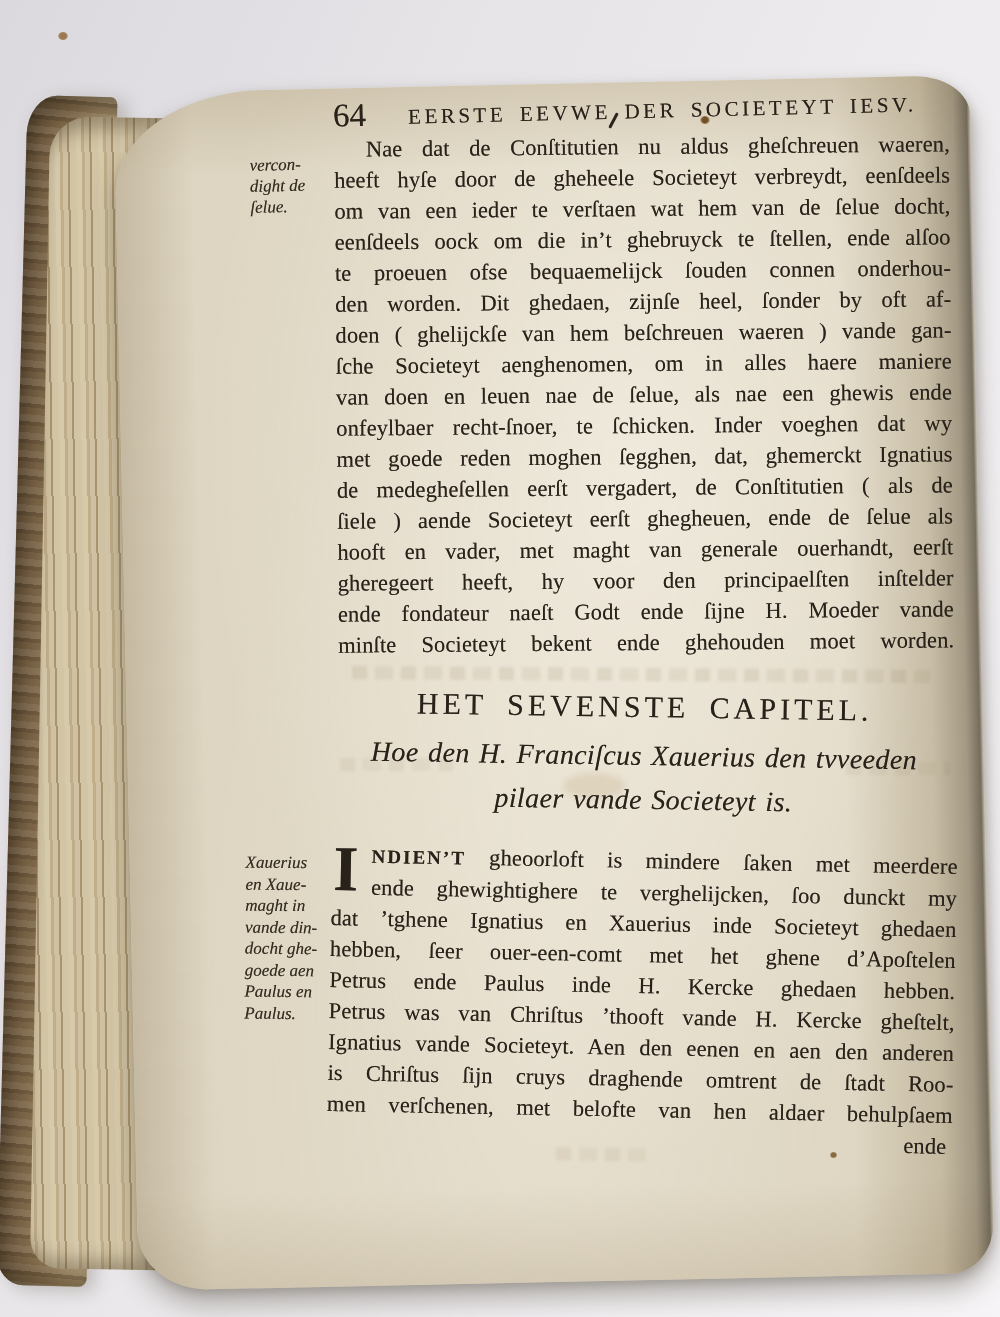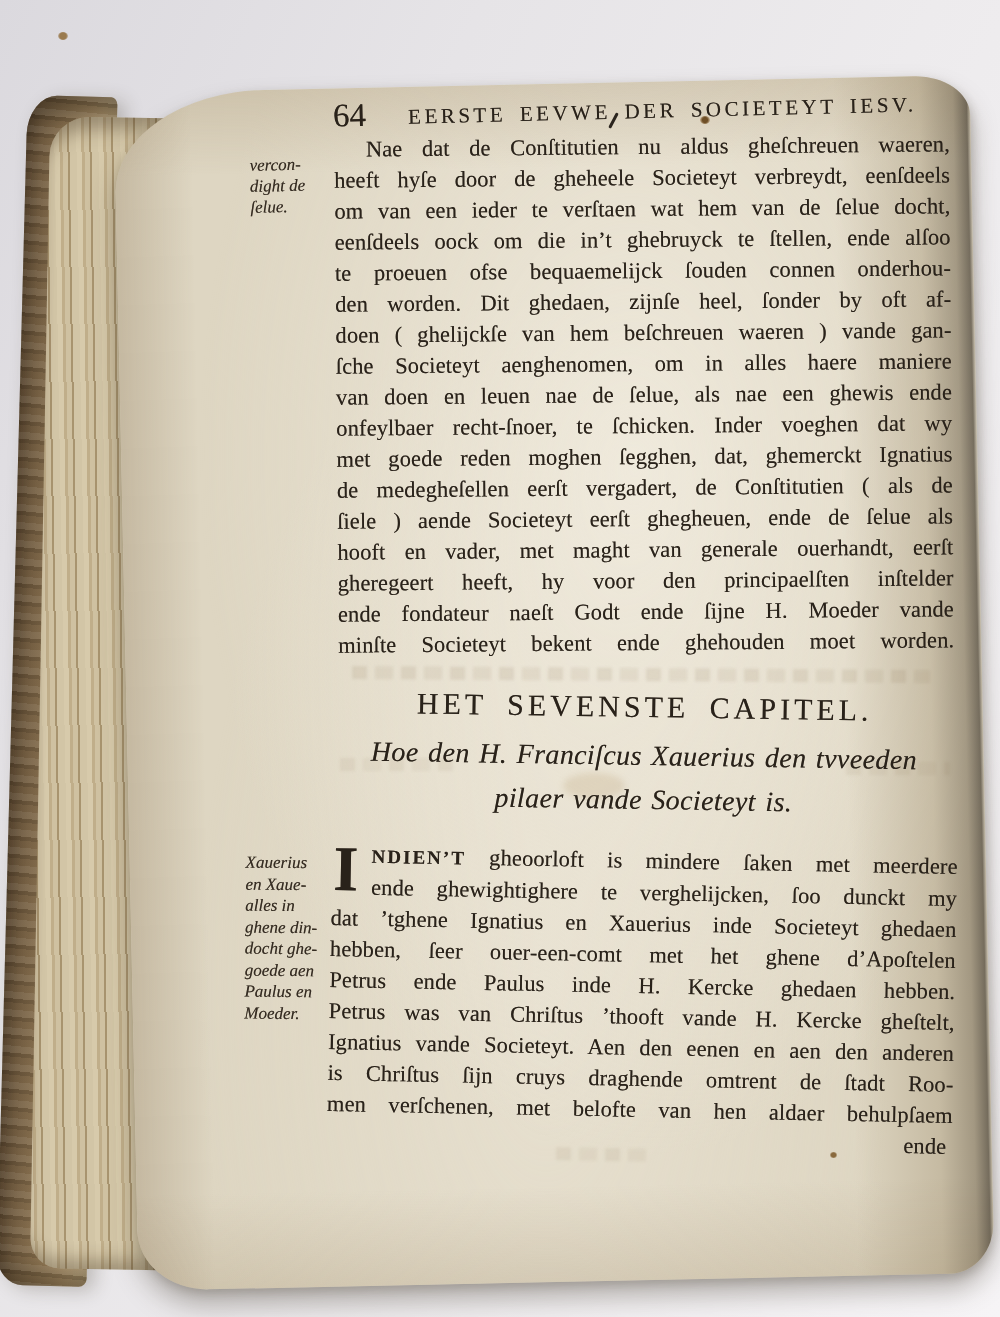--- a/index.html
+++ b/index.html
@@ -143,26 +143,26 @@
     <div class="chapter-heading">HET SEVENSTE CAPITEL.</div>
     <div class="chapter-subtitle">
         <div>Hoe den H. Franciſcus Xauerius den tvveeden</div>
         <div>pilaer vande Societeyt is.</div>
       </div>
   </div>
 
   <div class="txt margin-note note2">
       <div class="note-line">Xauerius</div>
       <div class="note-line">en Xaue-</div>
-      <div class="note-line">alles in</div>
-      <div class="note-line">ghene din-</div>
+      <div class="note-line">maght in</div>
+      <div class="note-line">vande din-</div>
       <div class="note-line">docht ghe-</div>
       <div class="note-line">goede aen</div>
       <div class="note-line">Paulus en</div>
-      <div class="note-line">Moeder.</div>
+      <div class="note-line">Paulus.</div>
     </div>
 
   <div class="txt para para2">
     <span class="drop-cap">I</span>
     <div class="pline first"><span class="lead-caps">NDIEN’T</span> <span>gheoorloft is mindere ſaken met meerdere</span></div>
     <div>
         <div class="pline">ende ghewightighere te verghelijcken, ſoo dunckt my</div>
         <div class="pline">dat ’tghene Ignatius en Xauerius inde Societeyt ghedaen</div>
         <div class="pline">hebben, ſeer ouer-een-comt met het ghene d’Apoſtelen</div>
         <div class="pline">Petrus ende Paulus inde H. Kercke ghedaen hebben.</div>

